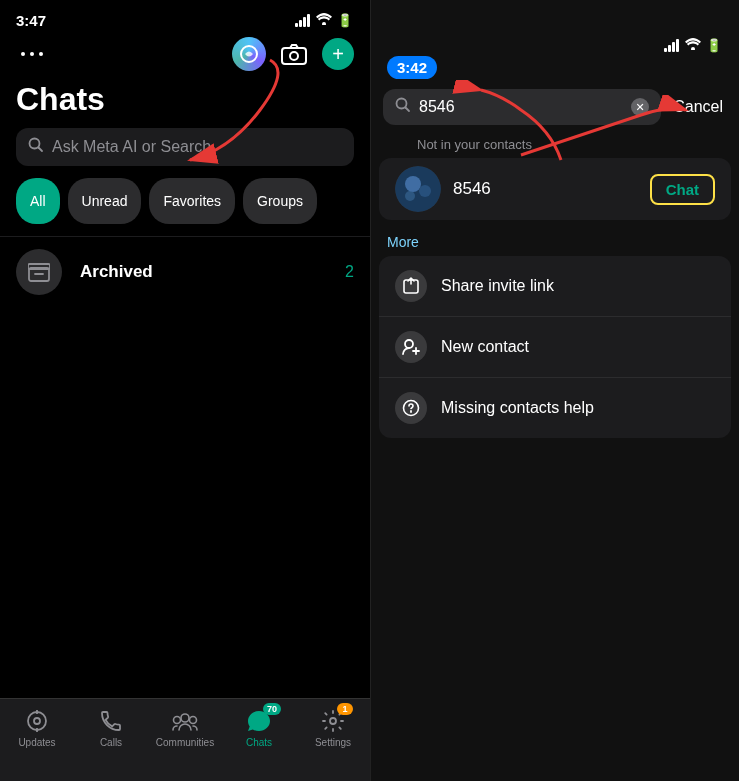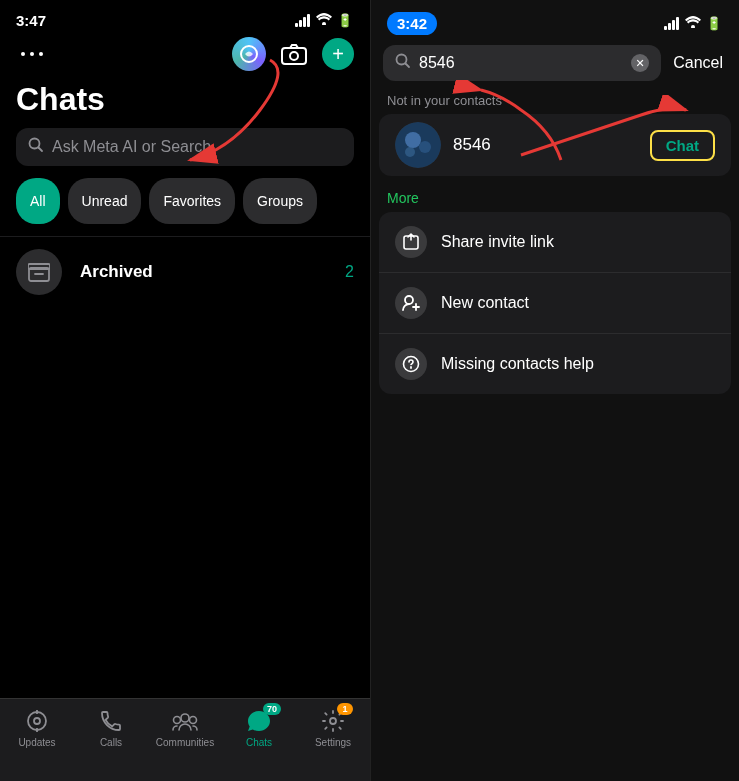--- a/index.html
+++ b/index.html
@@ -231,20 +231,21 @@
       font-weight: 600;
     }
 
     .time-pill {
       background: #007AFF;
       color: #fff;
       font-size: 15px;
       font-weight: 600;
       padding: 3px 10px;
       border-radius: 12px;
+      margin-top: 44px;
     }
 
     .status-icons-right {
       display: flex;
       gap: 6px;
       align-items: center;
       font-size: 12px;
     }
 
     .search-row-right {
@@ -288,20 +289,21 @@
       font-size: 16px;
       padding: 4px 4px;
       white-space: nowrap;
       text-align: center;
     }
 
     .not-in-contacts {
       color: #8E8E93;
       font-size: 13px;
       padding: 6px 16px 6px;
+      margin-left: 30px;
     }
 
     .contact-result-row {
       display: flex;
       align-items: center;
       padding: 8px 16px;
       gap: 12px;
       background: #1C1C1E;
       margin: 0 8px;
       border-radius: 12px;
@@ -330,21 +332,21 @@
       border: 2px solid #fde047;
       border-radius: 8px;
       color: #00A884;
       font-size: 15px;
       font-weight: 600;
       padding: 5px 14px;
       background: transparent;
     }
 
     .more-label {
-      color: #22c55e;
+      color: #7dd3fc;
       font-size: 14px;
       padding: 14px 16px 6px;
     }
 
     .more-options {
       background: #1C1C1E;
       margin: 0 8px;
       border-radius: 12px;
       overflow: hidden;
     }

